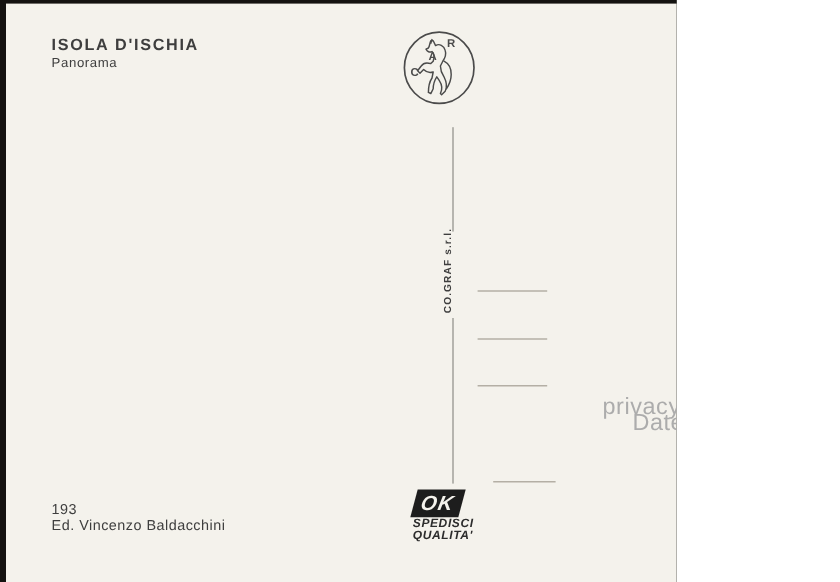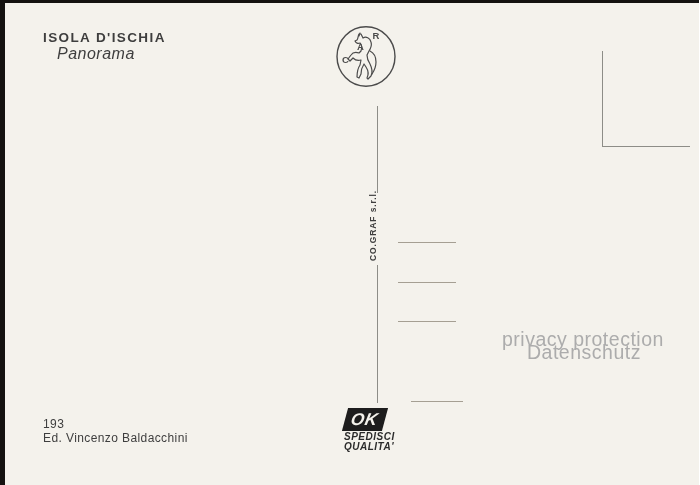--- a/index.html
+++ b/index.html
@@ -8,36 +8,35 @@
     --ink:#3e3e3e;
     --rule-line:#8d8d87;
     --address-line:#a59f93;
     --watermark:#acacac;
     --mark-black:#1d1d1d;
   }
   html,body{margin:0;padding:0;}
   body{font-family:"Liberation Sans",sans-serif;}
   .scan{
     position:relative;
-    width:675px;height:485px;
+    width:564px;height:485px;
     background:var(--scan-background);
     overflow:hidden;
-    padding-left:24px;
   }
   .card{
     position:absolute;left:5px;top:3px;right:0;bottom:0;
     background:var(--card-background);
   }
   .abs{position:absolute;}
 
   
   .title-block{left:38px;top:27px;color:var(--ink);}
   .pc-title{font-size:13.5px;font-weight:bold;letter-spacing:1.4px;line-height:16px;}
   .pc-location{font-size:12.5px;letter-spacing:.7px;line-height:15px;margin-top:1px;}
-  .pc-caption{font-size:16px;font-style:italic;letter-spacing:.5px;line-height:15px;margin-left:14px;}
+  .pc-caption{font-size:11px;letter-spacing:.5px;line-height:15px;}
 
   
   .stamp-logo{left:330px;top:22px;width:62px;height:63px;}
   .stamp-logo svg{display:block;}
 
   
   .divider{width:1px;background:var(--rule-line);left:372px;}
   .divider.upper{top:103px;height:87px;}
   .divider.lower{top:262px;height:138px;}
 

